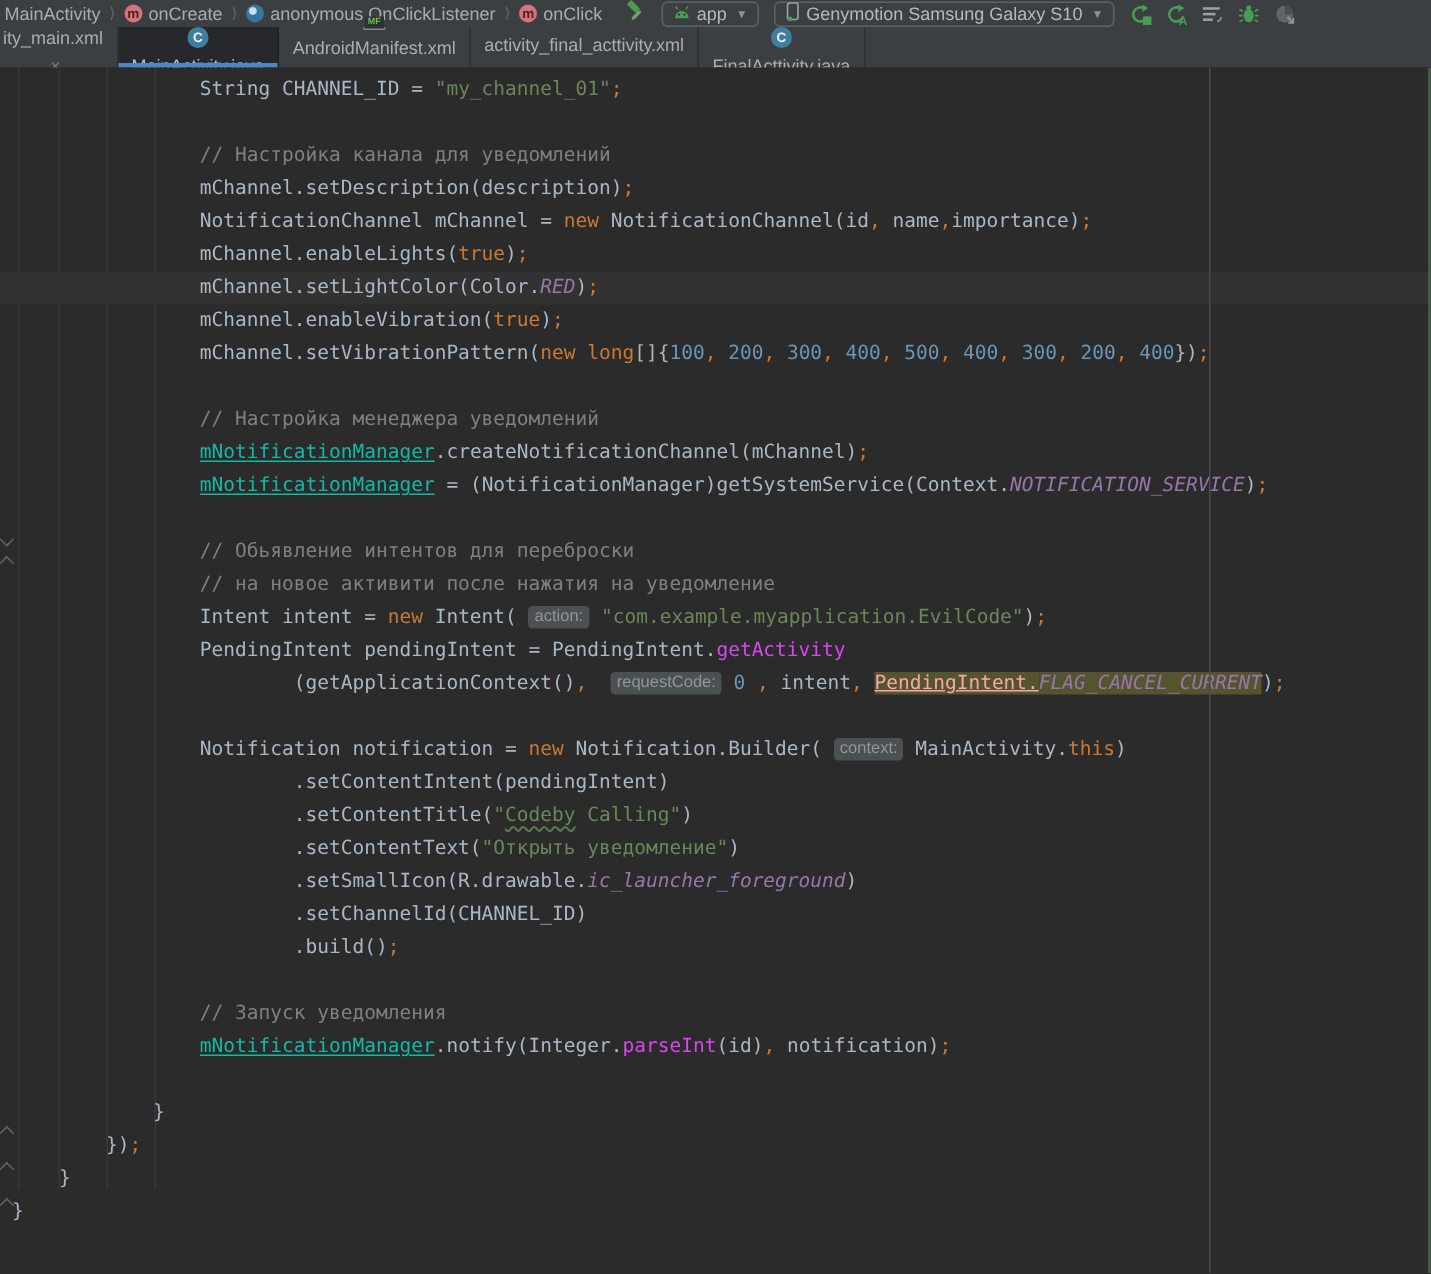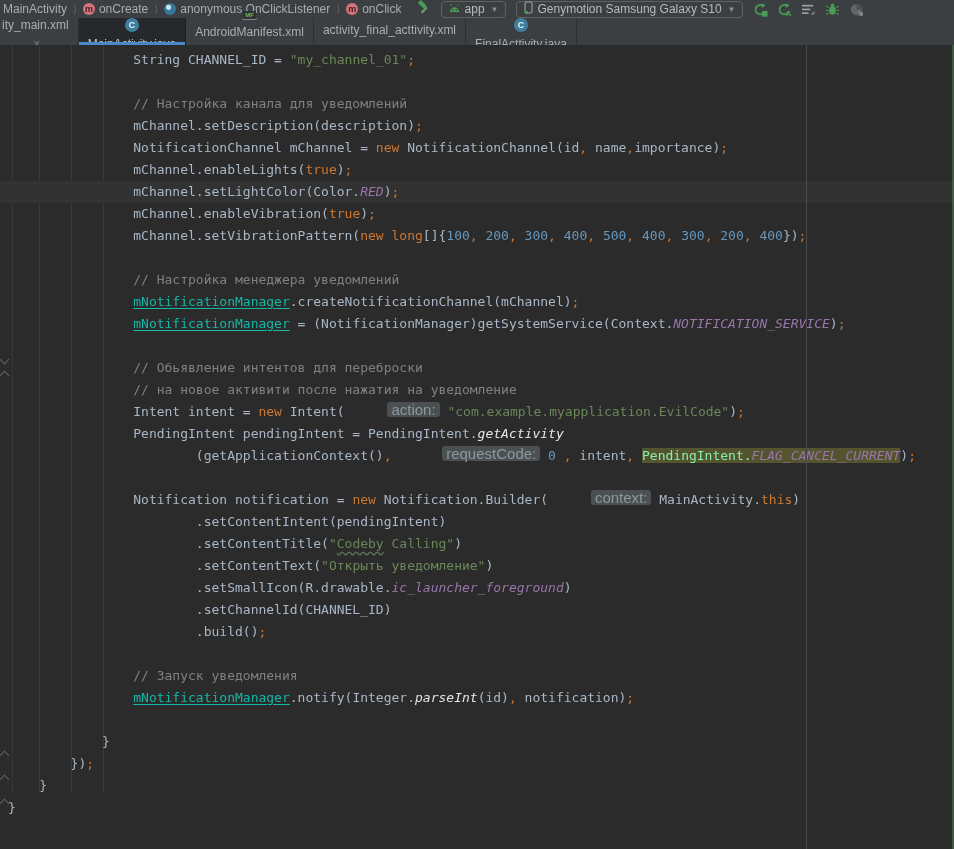--- a/index.html
+++ b/index.html
@@ -47,25 +47,25 @@
           font-family:"DejaVu Sans Mono",monospace;font-size:13px;line-height:22px;color:#a9b7c6;}
   .code{position:relative;z-index:2;padding:4px 0 0 8px;}
   .cl{height:22px;white-space:pre;}
   .t-p{color:#a9b7c6}
   .t-k{color:#cc7832}
   .t-s{color:#6a8759}
   .t-n{color:#6897bb}
   .t-c{color:#808080}
   .t-f{color:#14b8a6;text-decoration:underline;text-underline-offset:2px;}
   .t-sc{color:#9876aa;font-style:italic;}
-  .t-im{color:#e5e5e5;font-style:italic;text-align:center;}
+  .t-im{color:#d946ef;text-align:center;}
   .t-hint{background:#4b5053;color:#8e979c;border-radius:3px;padding:0 4px;
-          font-family:"Liberation Sans",sans-serif;font-size:15px;display:inline-block;
-          line-height:15px;vertical-align:1px;margin-left:35px;}
-  .t-hlp{background:#54552f;color:#86efac;}
+          font-family:"Liberation Sans",sans-serif;font-size:11px;display:inline-block;
+          line-height:15px;vertical-align:1px;}
+  .t-hlp{background:#54552f;color:#fca5a5;text-decoration:underline;}
   .t-hlc{background:#54552f;color:#9876aa;font-style:italic;}
   .t-sw{color:#6a8759;text-decoration:underline wavy #587758;text-underline-offset:3px;}
   .cur-line{position:absolute;left:0;right:0;height:22px;background:#323232;z-index:1;}
   .iguide{position:absolute;top:0;width:1px;height:748px;background:#383838;z-index:0;}
   .margin-guide{position:absolute;top:0;bottom:0;width:1px;background:#4b4b4b;z-index:3;}
   .right-stripe{position:absolute;right:0;top:0;bottom:0;width:2px;background:#4f7a53;opacity:.6;z-index:4;}
   .fold{position:absolute;left:1px;width:6px;height:6px;z-index:3;
         border-left:1.6px solid #5f6367;border-top:1.6px solid #5f6367;}
   .fold.up{transform:rotate(45deg);}
   .fold.down{transform:rotate(225deg);}

